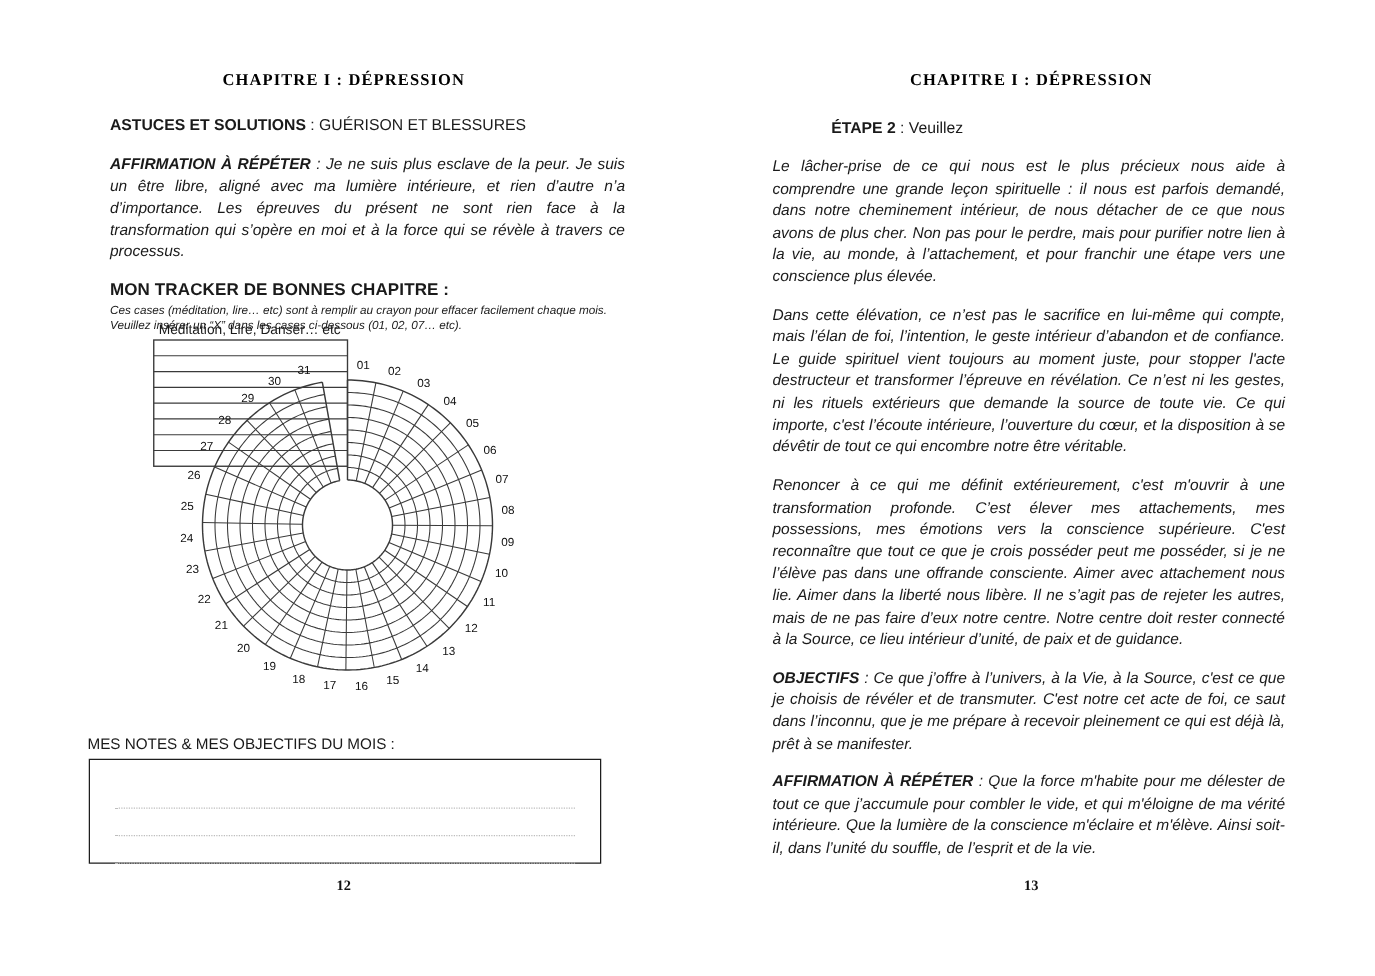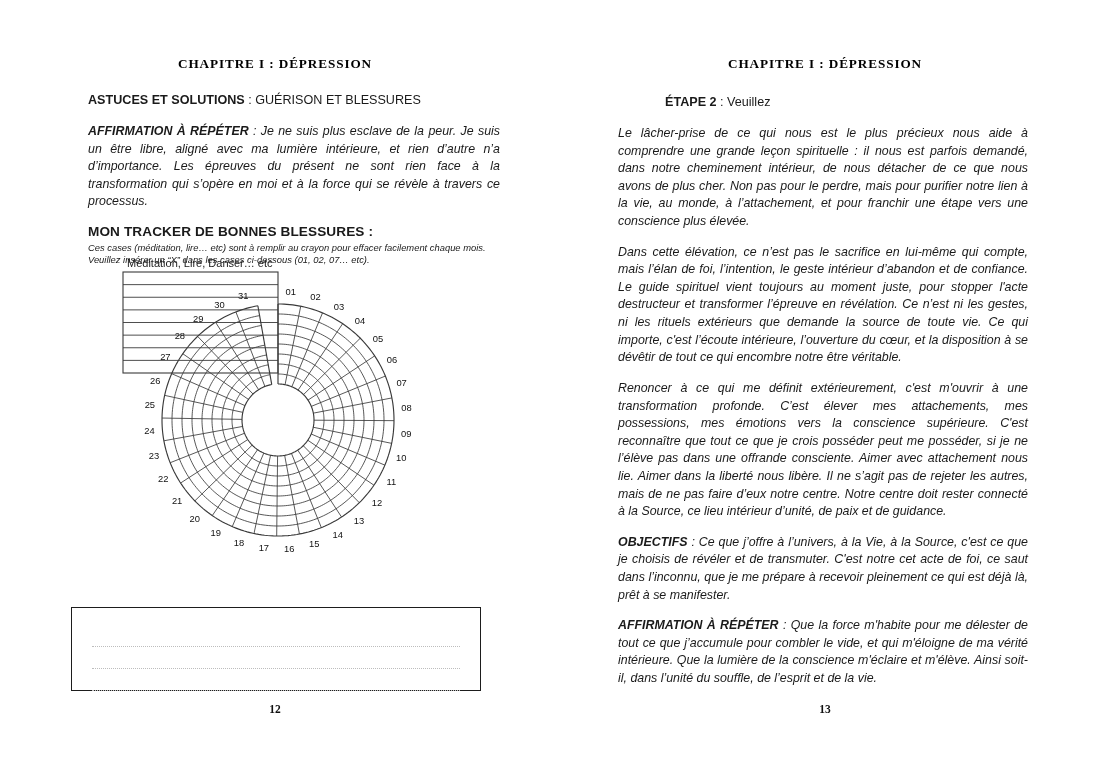--- a/index.html
+++ b/index.html
@@ -183,21 +183,21 @@
       <div class="lp-body">
 
         <div class="h-line">
           <b>ASTUCES ET SOLUTIONS</b><span> : GUÉRISON ET BLESSURES</span>
         </div>
 
         <p class="just">
           <b>AFFIRMATION À RÉPÉTER</b><span> : Je ne suis plus esclave de la peur. Je suis un être libre, aligné avec ma lumière intérieure, et rien d’autre n’a d’importance. Les épreuves du présent ne sont rien face à la transformation qui s’opère en moi et à la force qui se révèle à travers ce processus.</span>
         </p>
 
-        <div class="tracker-title">MON TRACKER DE BONNES BLESSURES :</div>
+        <div class="tracker-title">MON TRACKER DE BONNES CHAPITRE :</div>
         <div class="tracker-sub">
           <span>Ces cases (méditation, lire… etc) sont à remplir au crayon pour effacer facilement chaque mois.</span><br>
           <span>Veuillez insérer un “X” dans les cases ci-dessous (01, 02, 07… etc).</span>
         </div>
       </div>
 
       <div class="tracker-wrap">
         <svg id="tracker-svg" width="430" height="340" viewBox="0 0 430 340">
             <rect x="63" y="24" width="155" height="101" fill="#fff" stroke="#3a3a3a" stroke-width="1.1"></rect>
             <line x1="63" y1="36.625" x2="218" y2="36.625" stroke="#3a3a3a" stroke-width="0.9"></line>
@@ -276,20 +276,21 @@
             <text x="89.86" y="160.34" text-anchor="middle" class="day-label">25</text>
             <text x="95.25" y="135.54" text-anchor="middle" class="day-label">26</text>
             <text x="105.39" y="112.28" text-anchor="middle" class="day-label">27</text>
             <text x="119.88" y="91.45" text-anchor="middle" class="day-label">28</text>
             <text x="138.18" y="73.86" text-anchor="middle" class="day-label">29</text>
             <text x="159.56" y="60.19" text-anchor="middle" class="day-label">30</text>
             <text x="183.21" y="50.98" text-anchor="middle" class="day-label">31</text>
           </svg>
       </div>
 
+      <div class="notes-title">MES NOTES &amp; MES OBJECTIFS DU MOIS :</div>
       <div class="notes-box">
         <div class="notes-lines" id="notes-lines">
             <div class="notes-line"></div>
             <div class="notes-line"></div>
             <div class="notes-line"></div>
           </div>
       </div>
 
       <div class="folio">12</div>
     </div>

